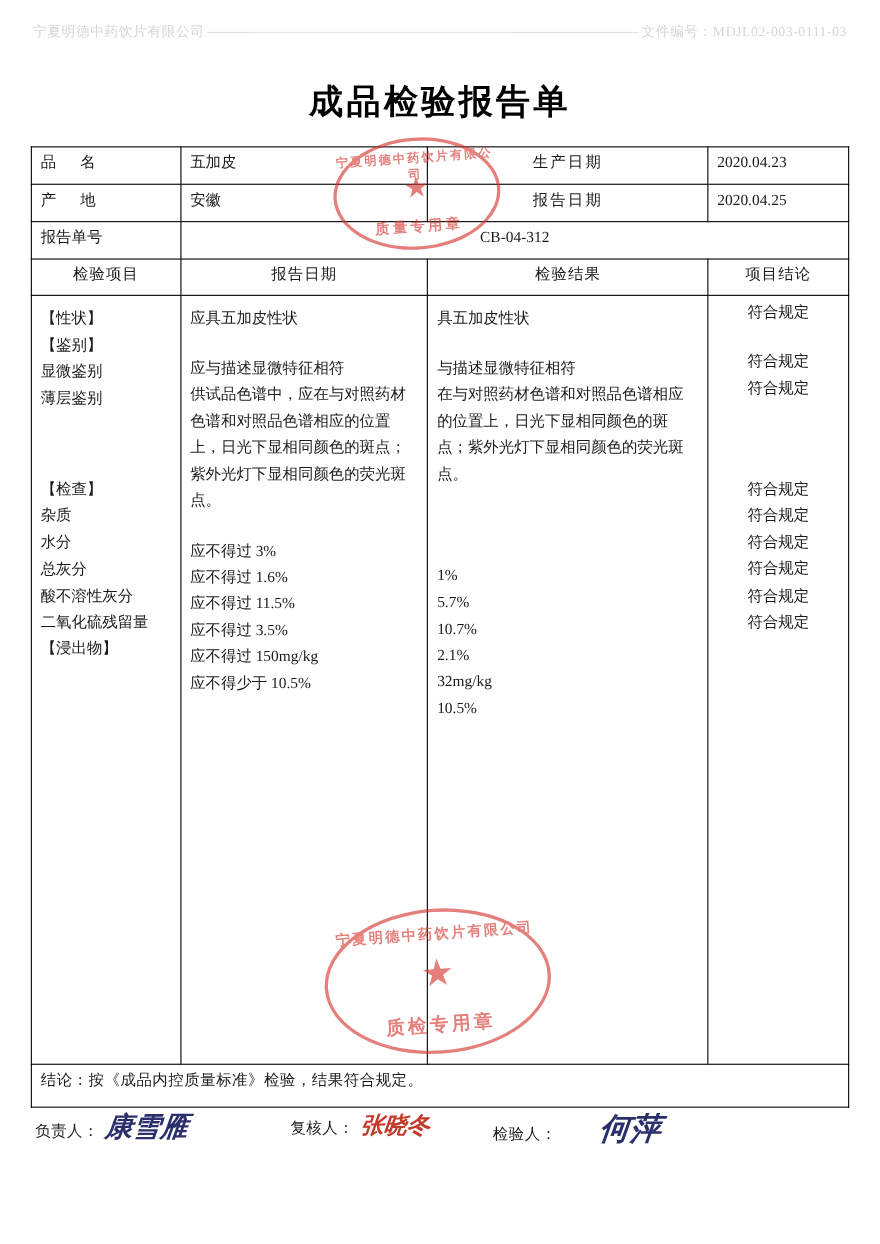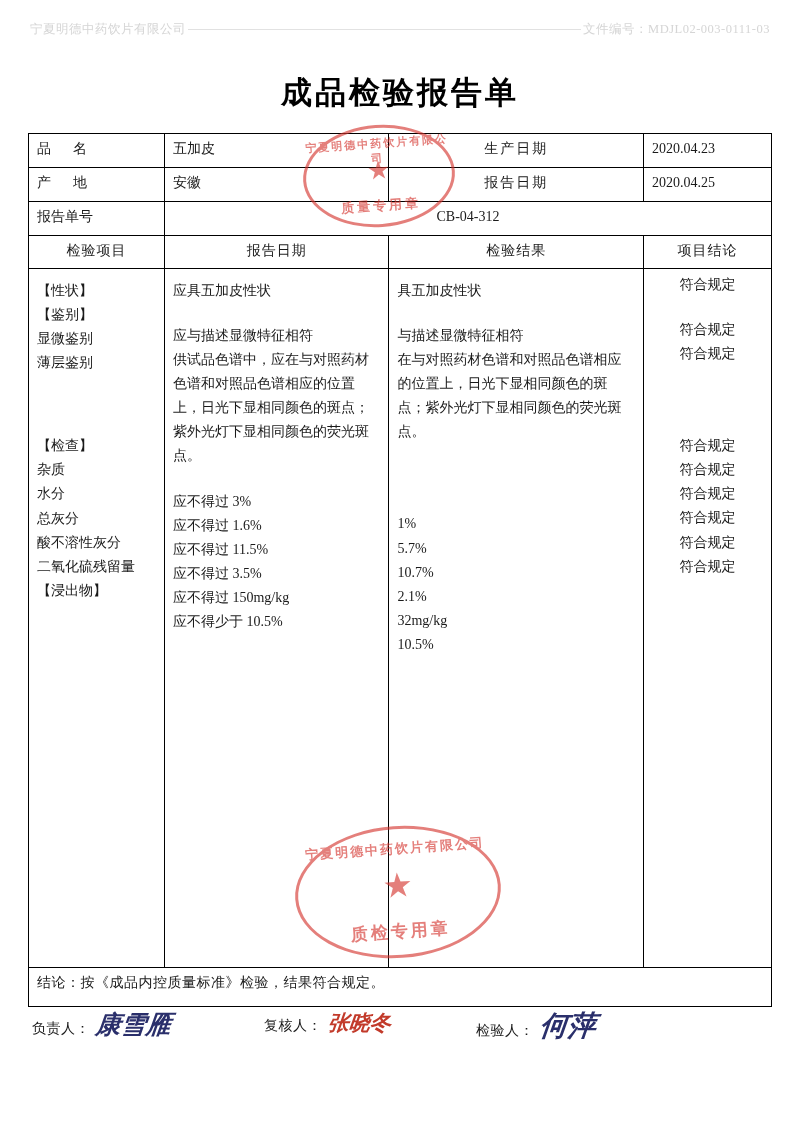--- a/index.html
+++ b/index.html
@@ -146,21 +146,21 @@
     color: #2a2f6b;
     margin-left: 6px;
     font-style: italic;
     font-weight: bold;
     transform: skewX(-6deg);
     line-height: 1;
   }
   .sig-a { left: 4px; }
   .sig-b { left: 236px; }
   .sig-b .hand { font-size: 21px; color: #c23a2a; }
-  .sig-c { left: 448px; }
+  .sig-c { left: 420px; gap: 33px; }
   .sig-c .hand { font-size: 28px; }
 
   
   .stamp {
     position: absolute;
     border: 3px solid #d4322c;
     border-radius: 50%;
     color: #d4322c;
     opacity: .62;
     pointer-events: none;

